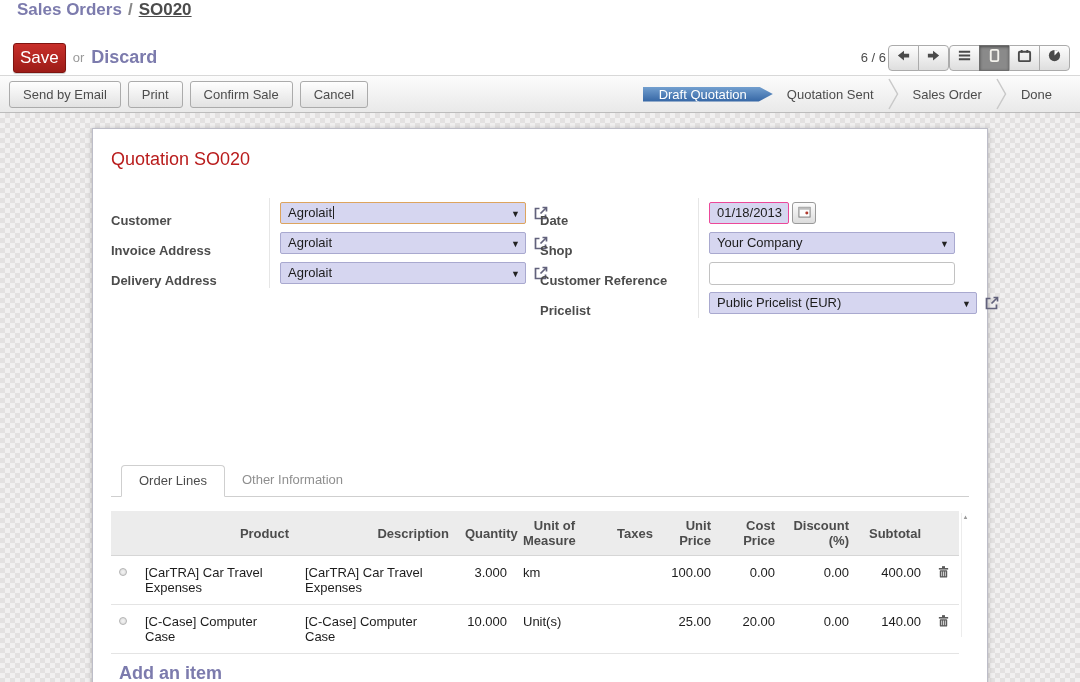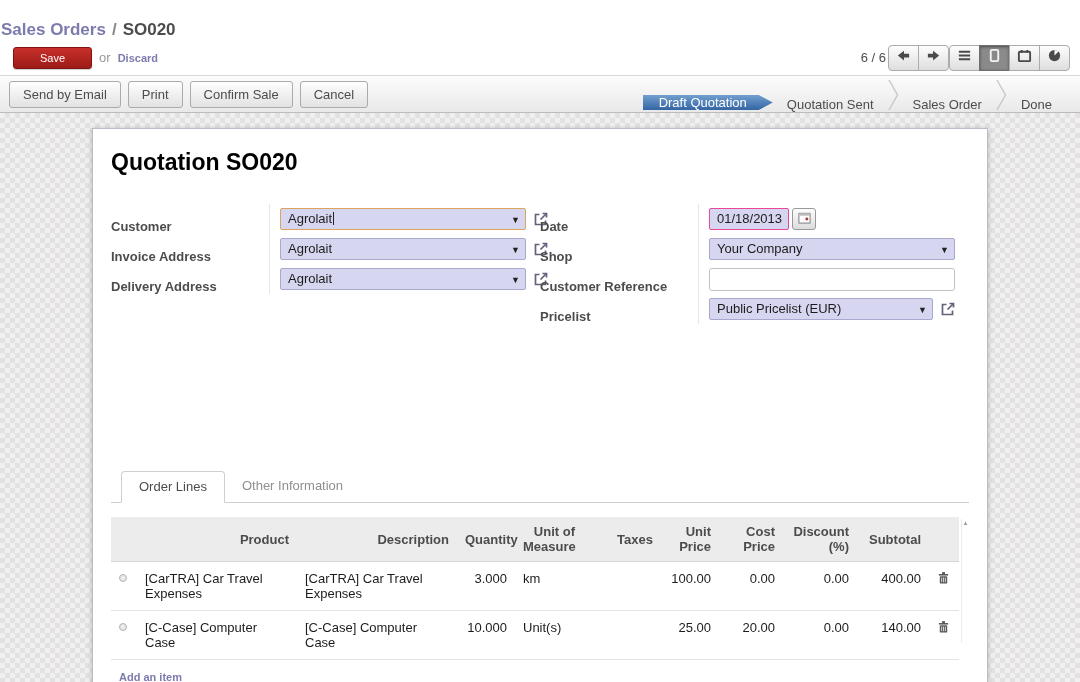--- a/index.html
+++ b/index.html
@@ -1,67 +1,67 @@
 <!DOCTYPE html>
 <html><head>
 <meta charset="utf-8">
 <style>
   * { margin:0; padding:0; box-sizing:border-box; }
   html,body { width:1080px; height:682px; overflow:hidden;
     font-family:"Liberation Sans", sans-serif; background:#fff; }
 
   
-  .topbar { height:40px; background:#fff; display:flex; align-items:flex-end; padding:0 1px; }
+  .topbar { height:40px; background:#fff; display:flex; align-items:flex-start; padding:0 17px; }
   .crumb-parent { color:#7c7bad; font-size:17px; font-weight:bold; cursor:pointer; }
   .crumb-sep { color:#888; font-size:17px; font-weight:bold; margin:0 6px; }
-  .crumb-current { color:#4c4c4c; font-size:17px; font-weight:bold; }
+  .crumb-current { color:#4c4c4c; font-size:17px; font-weight:bold;text-decoration:underline; }
 
   .toolbar { height:35px; background:#fff; display:flex; align-items:center;
     justify-content:space-between; padding:0 10px 0 13px; }
   .toolbar-left { display:flex; align-items:center; }
   .btn-save { background:linear-gradient(#c82f2a,#9c1b17); border:1px solid #7f1410;
-    color:#fff; font-size:11px; padding:4px 26px; border-radius:3px;
+    color:#fff; font-size:17px; padding:4px 6px; border-radius:3px;
     box-shadow:0 1px 1px rgba(0,0,0,.2); cursor:pointer; }
   .or-txt { color:#999; font-size:13px; margin:0 7px; }
-  .link { color:#7c7bad; font-weight:bold; font-size:11px; text-decoration:none; cursor:pointer; }
+  .link { color:#7c7bad; font-weight:bold; font-size:18px; text-decoration:none; cursor:pointer; }
   .toolbar-right { display:flex; align-items:center; }
   .pager-txt { color:#4c4c4c; font-size:13px; margin-right:2px; }
   .btn-group { display:flex; }
   .ibtn { width:31px; height:26px; display:flex; align-items:center; justify-content:center;
     border:1px solid #ababab; background:linear-gradient(#fdfdfd,#dedede);
     margin-left:-1px; cursor:pointer; }
   .btn-group .ibtn:first-child { border-radius:4px 0 0 4px; margin-left:0; }
   .btn-group .ibtn:last-child { border-radius:0 4px 4px 0; }
   .ibtn.active { background:#8a8a8a; border-color:#6e6e6e;
     box-shadow:inset 0 1px 3px rgba(0,0,0,.45); }
 
   
   .actionbar { height:38px; background:linear-gradient(#fcfcfc,#e9e9e9);
     border-top:1px solid #d8d8d8; border-bottom:1px solid #bcbcbc;
     display:flex; align-items:center; justify-content:space-between; padding-left:9px; }
   .action-left { display:flex; gap:7px; }
   .abtn { font-size:13px; color:#4c4c4c; padding:5px 13px; border:1px solid #ababab;
     border-radius:3px; background:linear-gradient(#fefefe,#e2e2e2); cursor:pointer; }
-  .statusbar { display:flex; align-items:flex-end; height:100%; padding-right:14px; }
+  .statusbar { display:flex; align-items:center; height:100%; padding-right:14px; }
   .step { display:flex; align-items:center; font-size:13px; color:#4c4c4c; padding:0 14px; }
   .step.active { background:linear-gradient(#729fcf,#3465a4); color:#fff;
     padding:0 26px 0 16px; margin:2px 0;
     clip-path:polygon(0 0, calc(100% - 14px) 0, 100% 50%, calc(100% - 14px) 100%, 0 100%); }
   .chev { display:flex; align-items:center; }
 
   
   .content { height:569px; overflow:hidden;
     background-color:#f1f0f0;
     background-image:
       linear-gradient(45deg,#e3e1e1 25%,transparent 25%,transparent 75%,#e3e1e1 75%),
       linear-gradient(45deg,#e3e1e1 25%,transparent 25%,transparent 75%,#e3e1e1 75%);
     background-size:10px 10px; background-position:0 0,5px 5px; }
   .sheet { width:896px; margin:15px auto 0; background:#fff; border:1px solid #bdbdc8;
     box-shadow:0 1px 5px rgba(0,0,0,.25); min-height:700px; padding:20px 18px 0; }
-  .sheet-title { font-size:23px; font-weight:bold; color:#000000; margin-bottom:28px; }
+  .sheet-title { font-size:18px; font-weight:normal; color:#b91c1c; margin-bottom:28px; }
 
   .fieldgrid { display:flex; }
   .fcol { width:50%; }
   .frow { display:flex; align-items:flex-end; height:30px; }
   .flabel { width:158px; font-size:13px; font-weight:bold; color:#4c4c4c; flex-shrink:0; }
   .fval { display:flex; align-items:center; border-left:1px solid #e6e6e6;
     padding-left:10px; height:100%; }
   .sel { position:relative; background:#d6d6f0; border:1px solid #a9a9cf; border-radius:2px;
     height:22px; line-height:20px; font-size:13px; color:#1c1c1c; padding:0 20px 0 7px;
     width:246px; cursor:pointer; }
@@ -266,21 +266,21 @@
         </div>
         <div class="frow">
           <span class="flabel">Customer Reference</span>
           <span class="fval">
             <input class="txtinput" value="" style="">
           </span>
         </div>
         <div class="frow">
           <span class="flabel">Pricelist</span>
           <span class="fval">
-            <span class="sel" style="width:224px"><span>Public Pricelist (EUR)</span><span class="arrow">▼</span></span>
+            <span class="sel" style="width:268px"><span>Public Pricelist (EUR)</span><span class="arrow">▼</span></span>
             <span class="ext">
               <svg width="16" height="16" viewBox="0 0 16 16">
                   <path d="M12.5 9.5v4H2.5v-10H6.5" fill="none" stroke="#62627c" stroke-width="1.7"></path>
                   <path d="M9.5 2.5h4v4" fill="none" stroke="#62627c" stroke-width="1.7"></path>
                   <path d="M13.5 2.5L7.5 8.5" stroke="#62627c" stroke-width="1.7"></path>
                 </svg>
             </span>
           </span>
         </div>
       </div>

